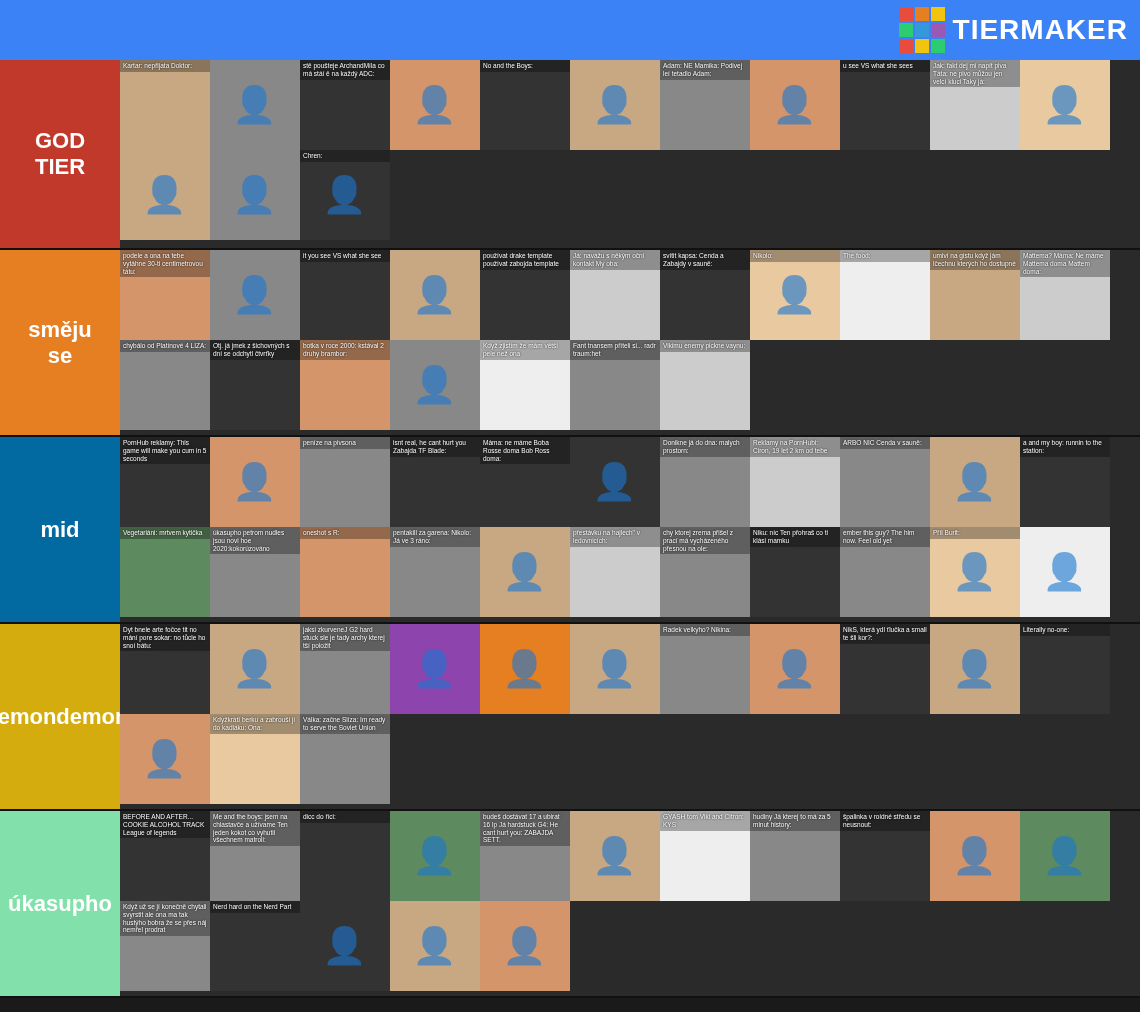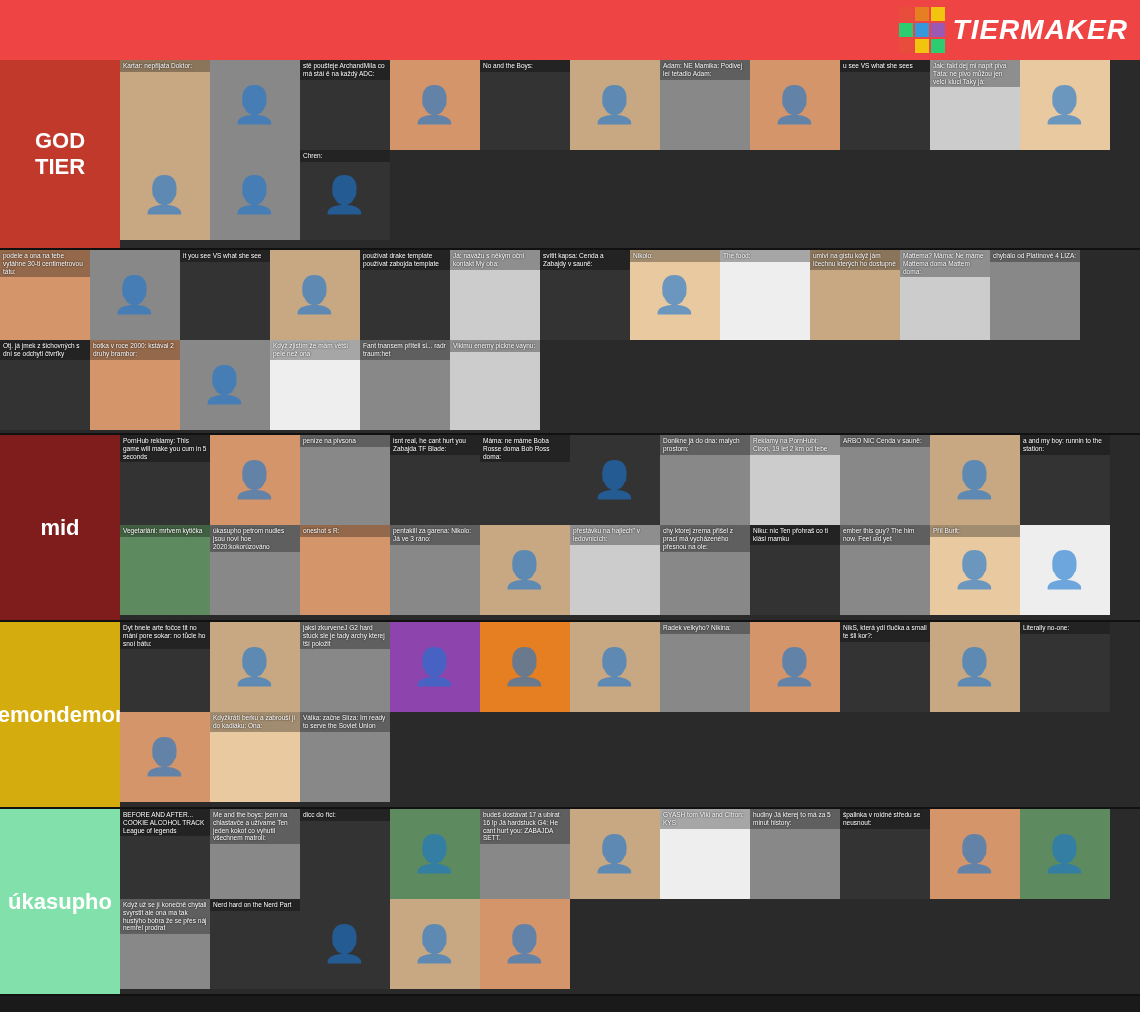--- a/index.html
+++ b/index.html
@@ -9,24 +9,23 @@
       background: #1a1a1a;
       font-family: Arial, sans-serif;
       overflow-x: hidden;
     }
 
     
     .header {
       display: flex;
       align-items: center;
       justify-content: flex-end;
-      background: #ef4444;
+      background: #3b82f6;
       padding: 6px 12px;
       height: 60px;
-      font-style: italic;
     }
     .tiermaker-logo {
       display: flex;
       align-items: center;
       gap: 8px;
     }
     .logo-grid {
       display: grid;
       grid-template-columns: repeat(3, 14px);
       grid-template-rows: repeat(3, 14px);
@@ -246,20 +245,21 @@
         <div class="tile">
           <div class="tile-inner">
             <div class="color-block bg-dark"></div>
             <div style="position: absolute; top: 50%; left: 50%; transform: translate(-50%, -50%); font-size: 36px; opacity: 0.6;">👤</div>
             <div class="tile-text meme-text">Chren:</div>
           </div>
         </div>
       </div>
     </div>
     <div class="tier-row" style="min-height: 185px;">
+      <div class="tier-label" style="background: rgb(230, 126, 34); min-height: 185px;">směju se</div>
       <div class="tier-content">
         <div class="tile">
           <div class="tile-inner">
             <div class="color-block skin2"></div>
             <div class="tile-text meme-text">podele a ona na tebe vytáhne 30-ti
 centimetrovou tátu:</div>
           </div>
         </div>
         <div class="tile">
           <div class="tile-inner">
@@ -378,21 +378,21 @@
         <div class="tile">
           <div class="tile-inner">
             <div class="color-block bg-light"></div>
             <div class="tile-text meme-text">Vikimu enemy pickne
 vaynu:</div>
           </div>
         </div>
       </div>
     </div>
     <div class="tier-row" style="min-height: 185px;">
-      <div class="tier-label" style="background: #7f1d1d; min-height: 185px;">mid</div>
+      <div class="tier-label" style="background: #0369a1; min-height: 185px;">mid</div>
       <div class="tier-content">
         <div class="tile">
           <div class="tile-inner">
             <div class="color-block bg-dark"></div>
             <div class="tile-text meme-text">PornHub reklamy: This
 game will make you
 cum in 5 seconds</div>
           </div>
         </div>
         <div class="tile">

